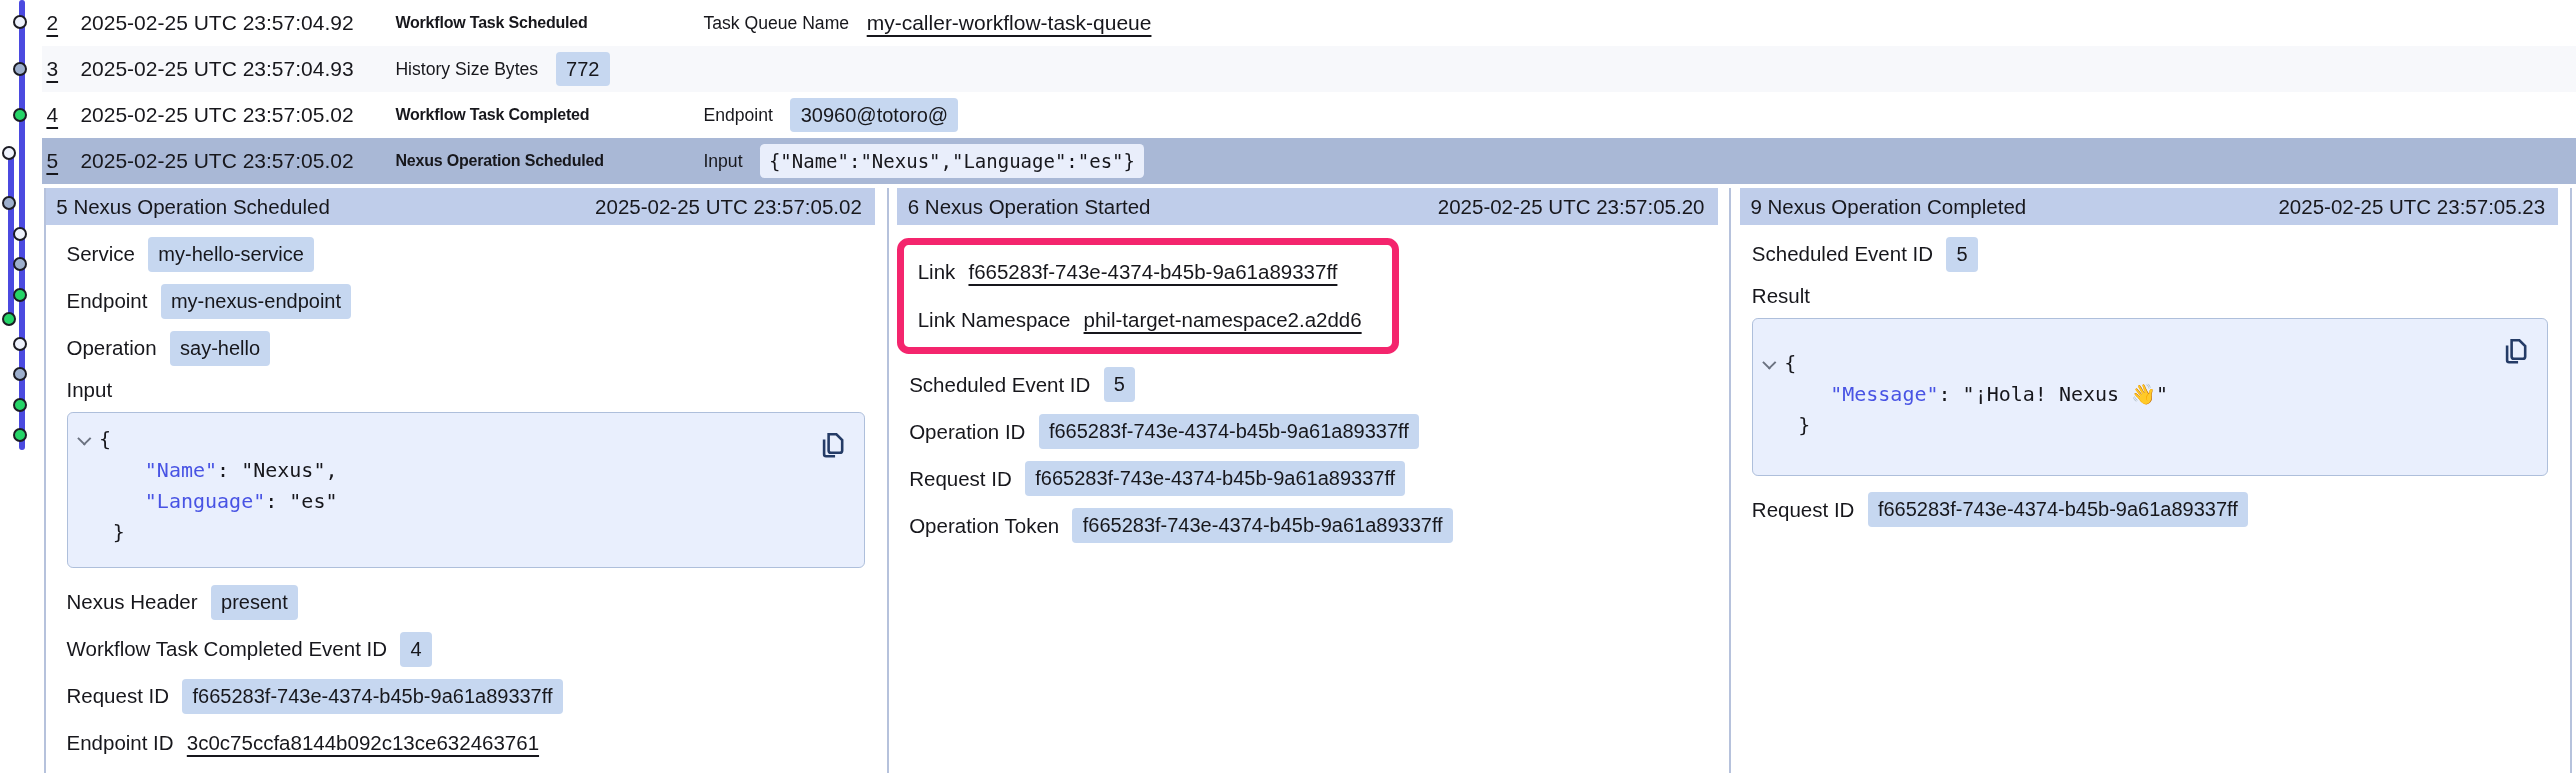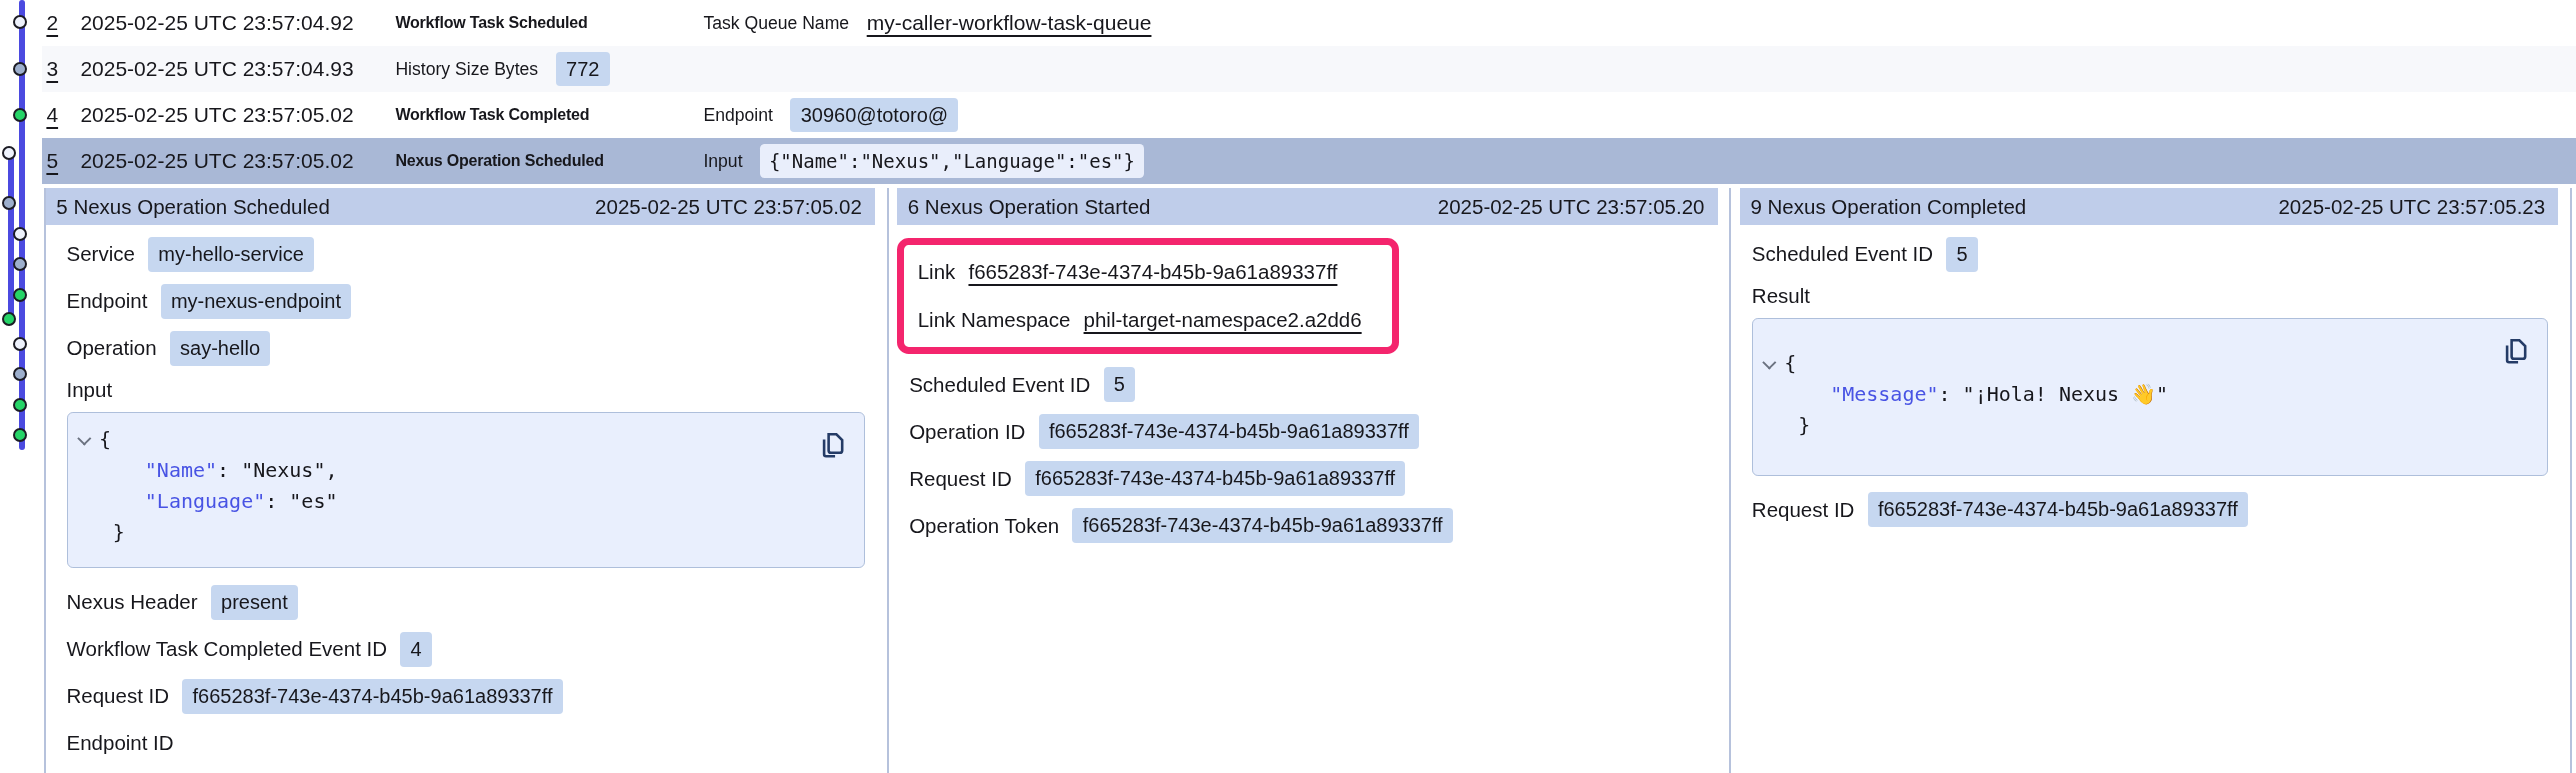--- a/index.html
+++ b/index.html
@@ -172,20 +172,21 @@
         <div class="detail-row">
           <span>Workflow Task Completed Event ID</span>
           <span class="badge">4</span>
         </div>
         <div class="detail-row">
           <span>Request ID</span>
           <span class="badge">f665283f-743e-4374-b45b-9a61a89337ff</span>
         </div>
         <div class="detail-row">
           <span>Endpoint ID</span>
+          <span class="link">3c0c75ccfa8144b092c13ce632463761</span>
         </div>
       </div>
     </div>
 
     <div class="panel pad-head">
       <div class="panel-header">
         <span>6 Nexus Operation Started</span>
         <span>2025-02-25 UTC 23:57:05.20</span>
       </div>
       <div class="panel-body">

